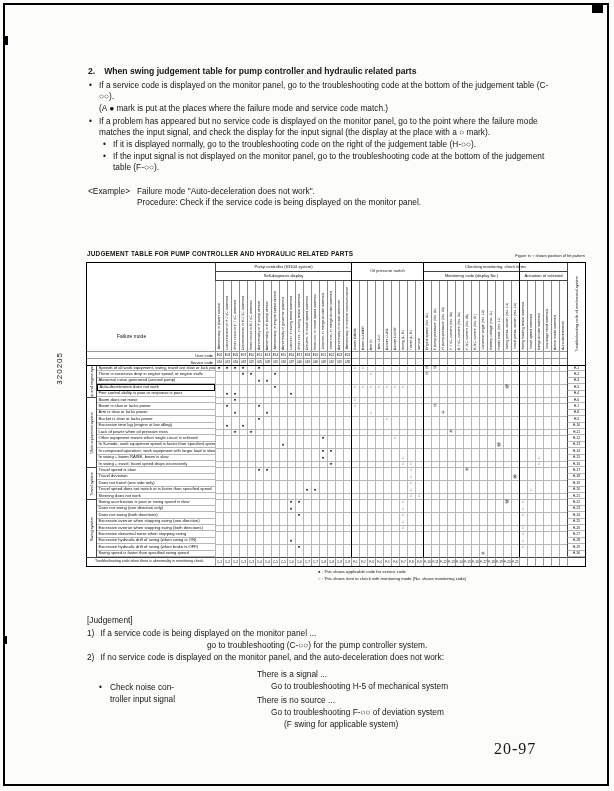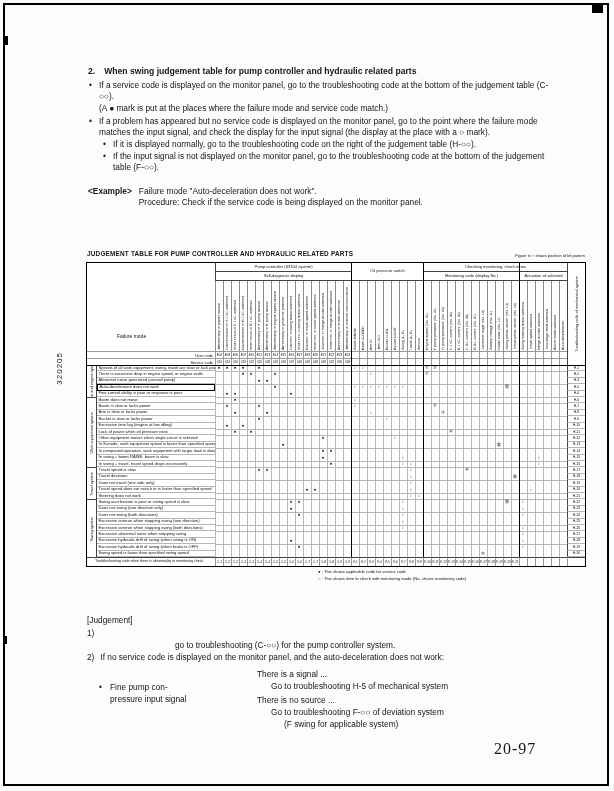--- a/index.html
+++ b/index.html
@@ -12,21 +12,21 @@
   .b3{left:3px;top:636px;width:4px;height:8px}
 
   
   .content{position:absolute;left:88px;top:66px;width:472px;font-size:8.3px;line-height:1.33}
   .h{font-weight:bold;font-size:8.6px;display:flex;gap:9px;margin-bottom:3px}
   .li{position:relative;padding-left:11px;margin-bottom:1px}
   .li .b{position:absolute;left:1px;top:0}
   .l2{margin-left:14px}
   .cont{padding-left:11px;margin-bottom:1px}
   .example{display:flex;gap:7px;margin-top:13px}
-  .exl{font-weight:bold;white-space:nowrap}
+  .exl{font-weight:normal;white-space:nowrap}
 
   
   .ttl{position:absolute;left:87px;top:250px;font-size:6.4px;font-weight:bold;letter-spacing:.2px}
   .note{position:absolute;left:430px;top:253px;width:155px;font-size:4px;text-align:right}
   #jtable{position:absolute;left:86px;top:262px;border:1.5px solid #000;background:#fff;box-sizing:content-box}
   .t-abs{position:absolute;box-sizing:border-box;overflow:hidden;color:#111}
   .hcell{border-left:1px solid #444;border-bottom:1px solid #444;font-size:4.1px;line-height:1.05;
          display:flex;align-items:center;justify-content:center;text-align:center}
   .rcell{border-left:1px solid #8a8a8a;display:flex;align-items:flex-end;justify-content:center;padding-bottom:1px}
   .rhead{border-left:1px solid #444;align-items:center}
@@ -46,21 +46,21 @@
   .codecell{font-size:3.4px;display:flex;align-items:center;justify-content:center;
             border-left:1px solid #444;border-bottom:1px solid #b7b7b7}
   .fcell{font-size:3.1px;display:flex;align-items:center;justify-content:center;border-left:1px solid #999;border-top:1px solid #444}
   .fl{font-size:3.6px;display:flex;align-items:center;padding-left:8px;border-top:1px solid #444;line-height:1}
   .vsep,.hsep{background:#000;z-index:1}
   .legend{position:absolute;left:318px;top:569px;font-size:4.2px;line-height:1.6}
 
   
   .judge{position:absolute;left:87px;top:615px;width:495px;font-size:8.3px;line-height:1.3}
   .jrow{display:flex;gap:6px;margin-top:2px}
-  .jindent{margin-left:88px;margin-top:1px}
+  .jindent{margin-left:120px;margin-top:1px}
   .branch{position:relative;height:68px;margin-top:4px}
   .branch>*{position:absolute;white-space:nowrap}
 
   .pageno{position:absolute;left:494px;top:740px;font-size:16px;letter-spacing:1px;
           font-family:"Liberation Serif",serif}
   .sidecode{position:absolute;left:55px;top:352px}
   .sidecode span{writing-mode:vertical-rl;transform:rotate(180deg);font-size:8px;letter-spacing:1px}
 </style>
 </head>
 <body>
@@ -558,30 +558,31 @@
   </div>
 <div class="legend">
   <div>● : This shows applicable code for service code</div>
   <div>○ : This shows item to check with monitoring mode (No. shows monitoring code)</div>
 </div>
 
 <div class="judge">
   <div>[Judgement]</div>
   <div class="jrow">
     <span>1)</span>
+    <span>If a service code is being displayed on the monitor panel ...</span>
   </div>
   <div class="jindent">go to troubleshooting (C-○○) for the pump controller system.</div>
   <div class="jrow">
     <span>2)</span>
     <span>If no service code is displayed on the monitor panel, and the auto-deceleration does not work:</span>
   </div>
   <div class="branch">
     <span style="left:12px;top:15px">•</span>
-    <div style="left:23px;top:15px">Fine pump con-</div>
-    <div style="left:23px;top:27px">pressure input signal</div>
+    <div style="left:23px;top:15px">Check noise con-</div>
+    <div style="left:23px;top:27px">troller input signal</div>
     <div style="left:170px;top:2px">There is a signal ...</div>
     <div style="left:184px;top:14px">Go to troubleshooting H-5  of mechanical system</div>
     <div style="left:170px;top:28px">There is no source ...</div>
     <div style="left:184px;top:40px">Go to troubleshooting F-○○ of deviation system</div>
     <div style="left:197px;top:52px">(F swing for applicable system)</div>
   </div>
 </div>
 
 <div class="pageno">20-97</div>
 

